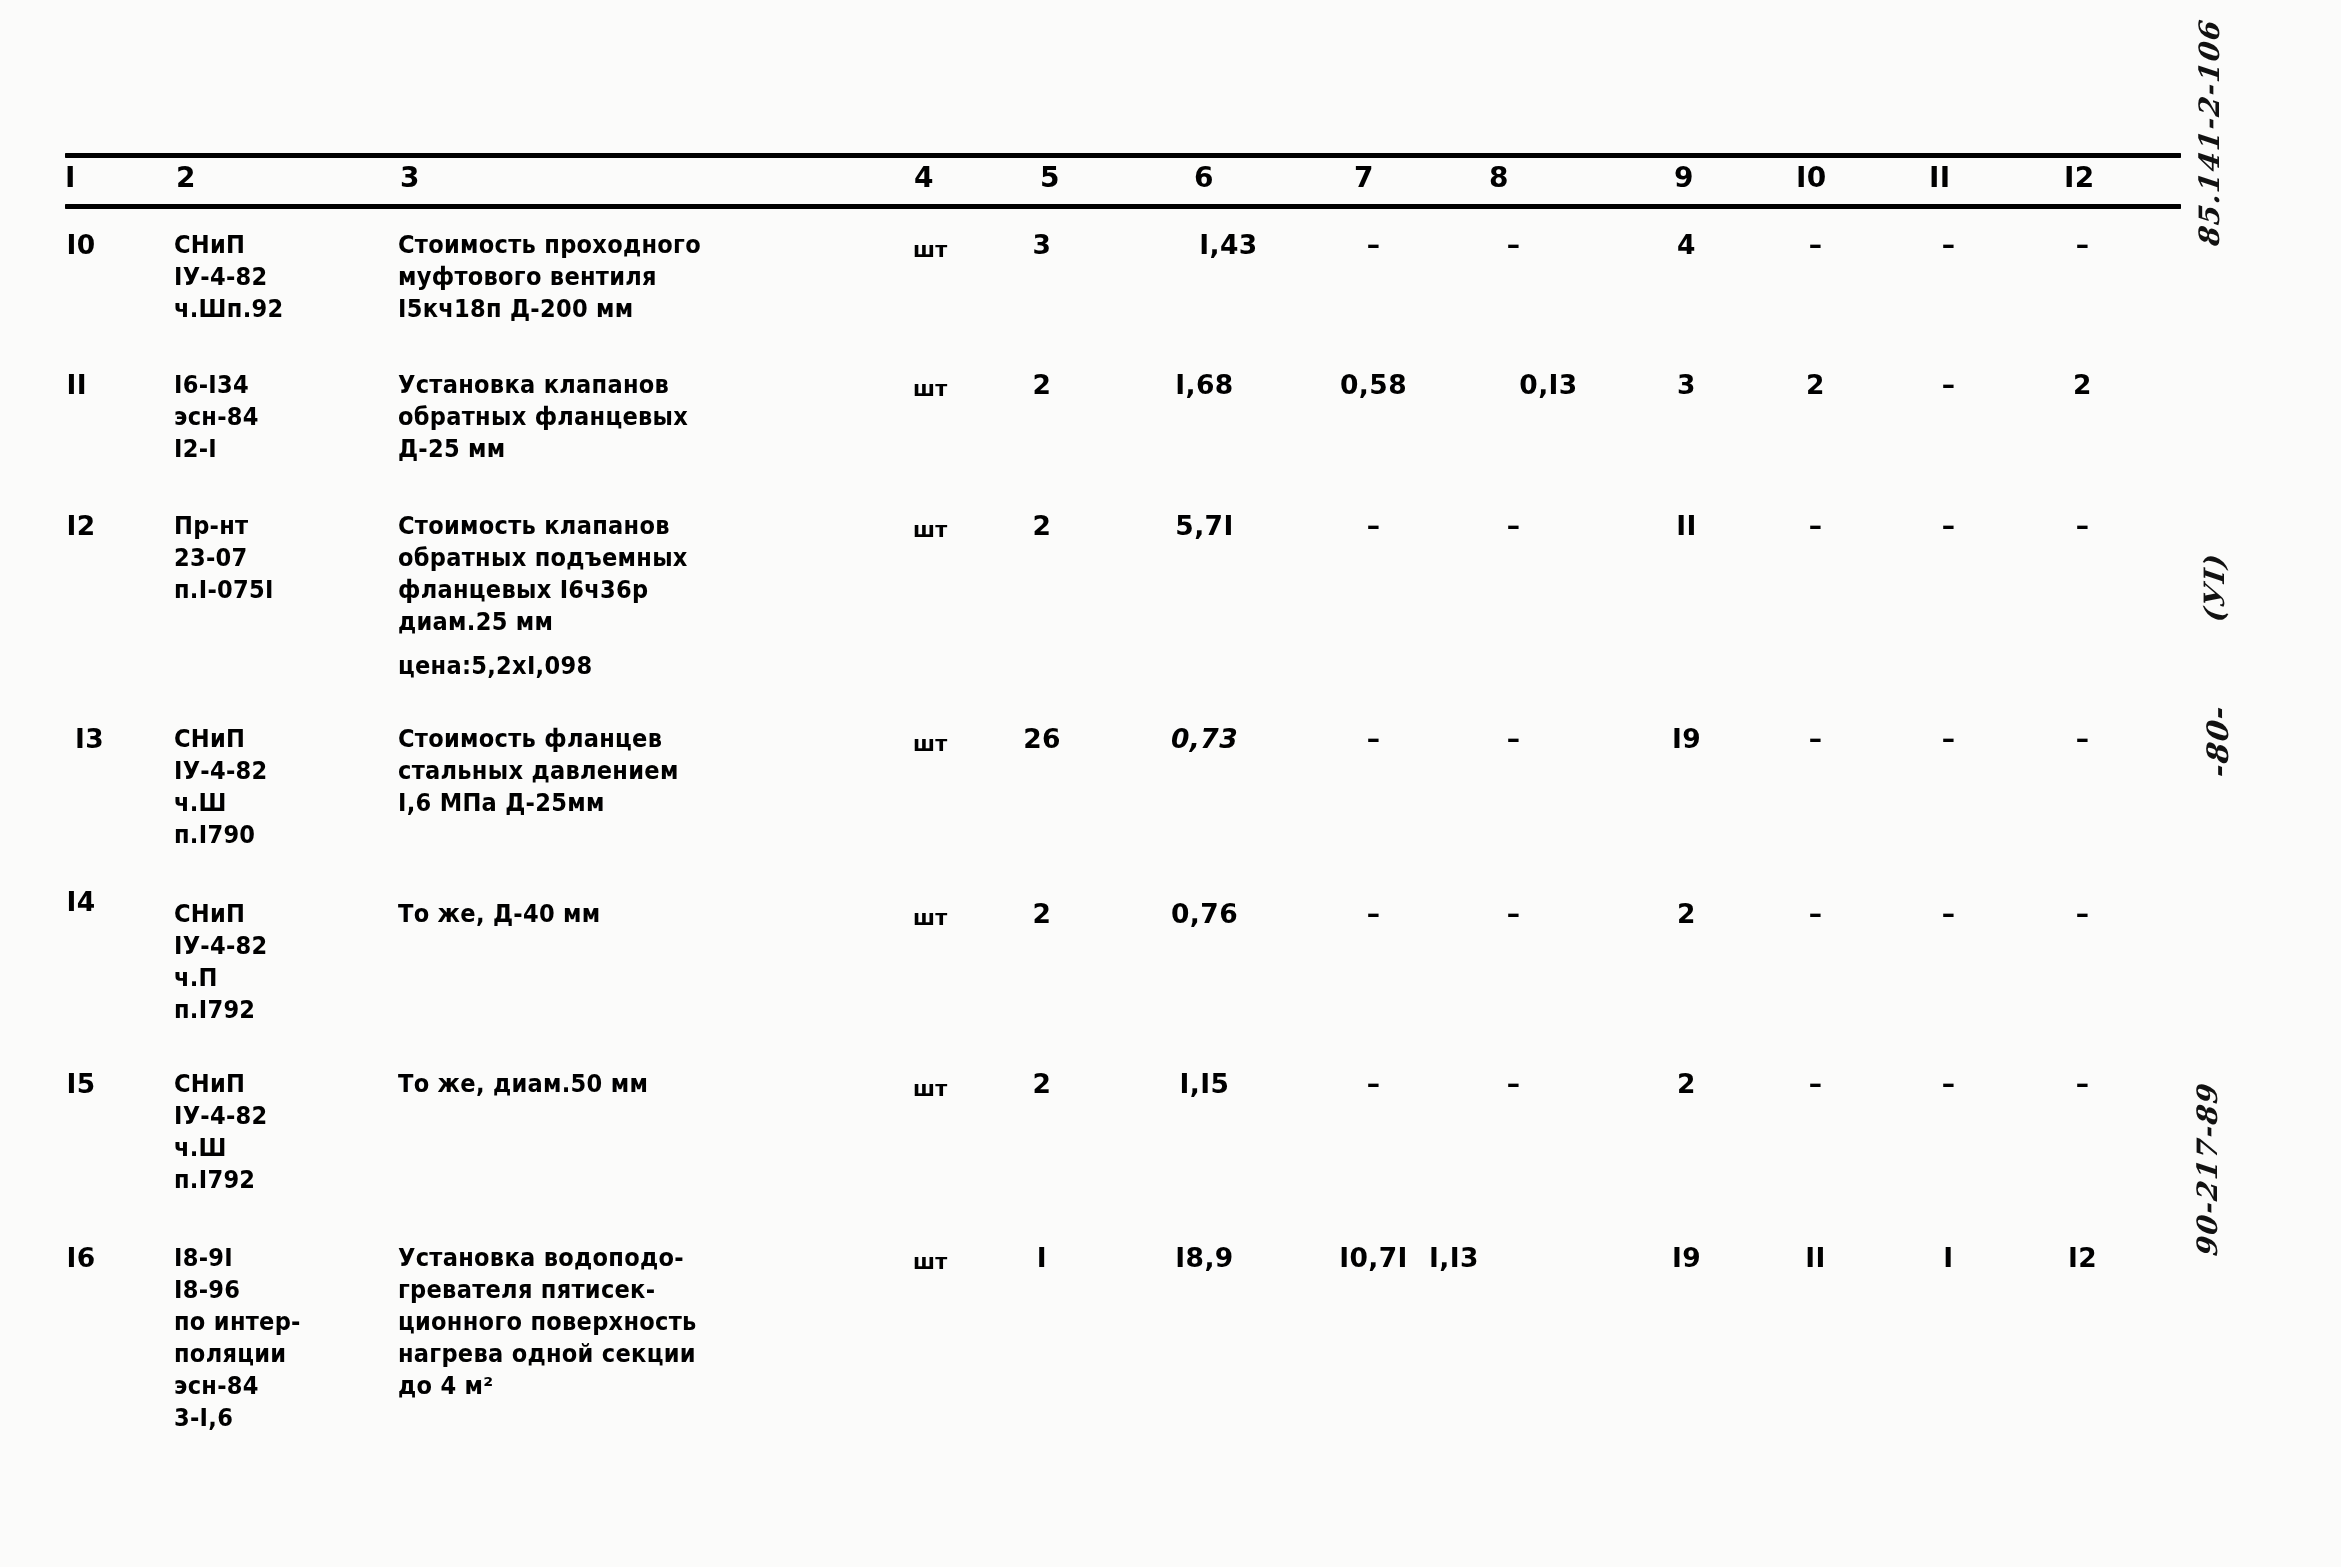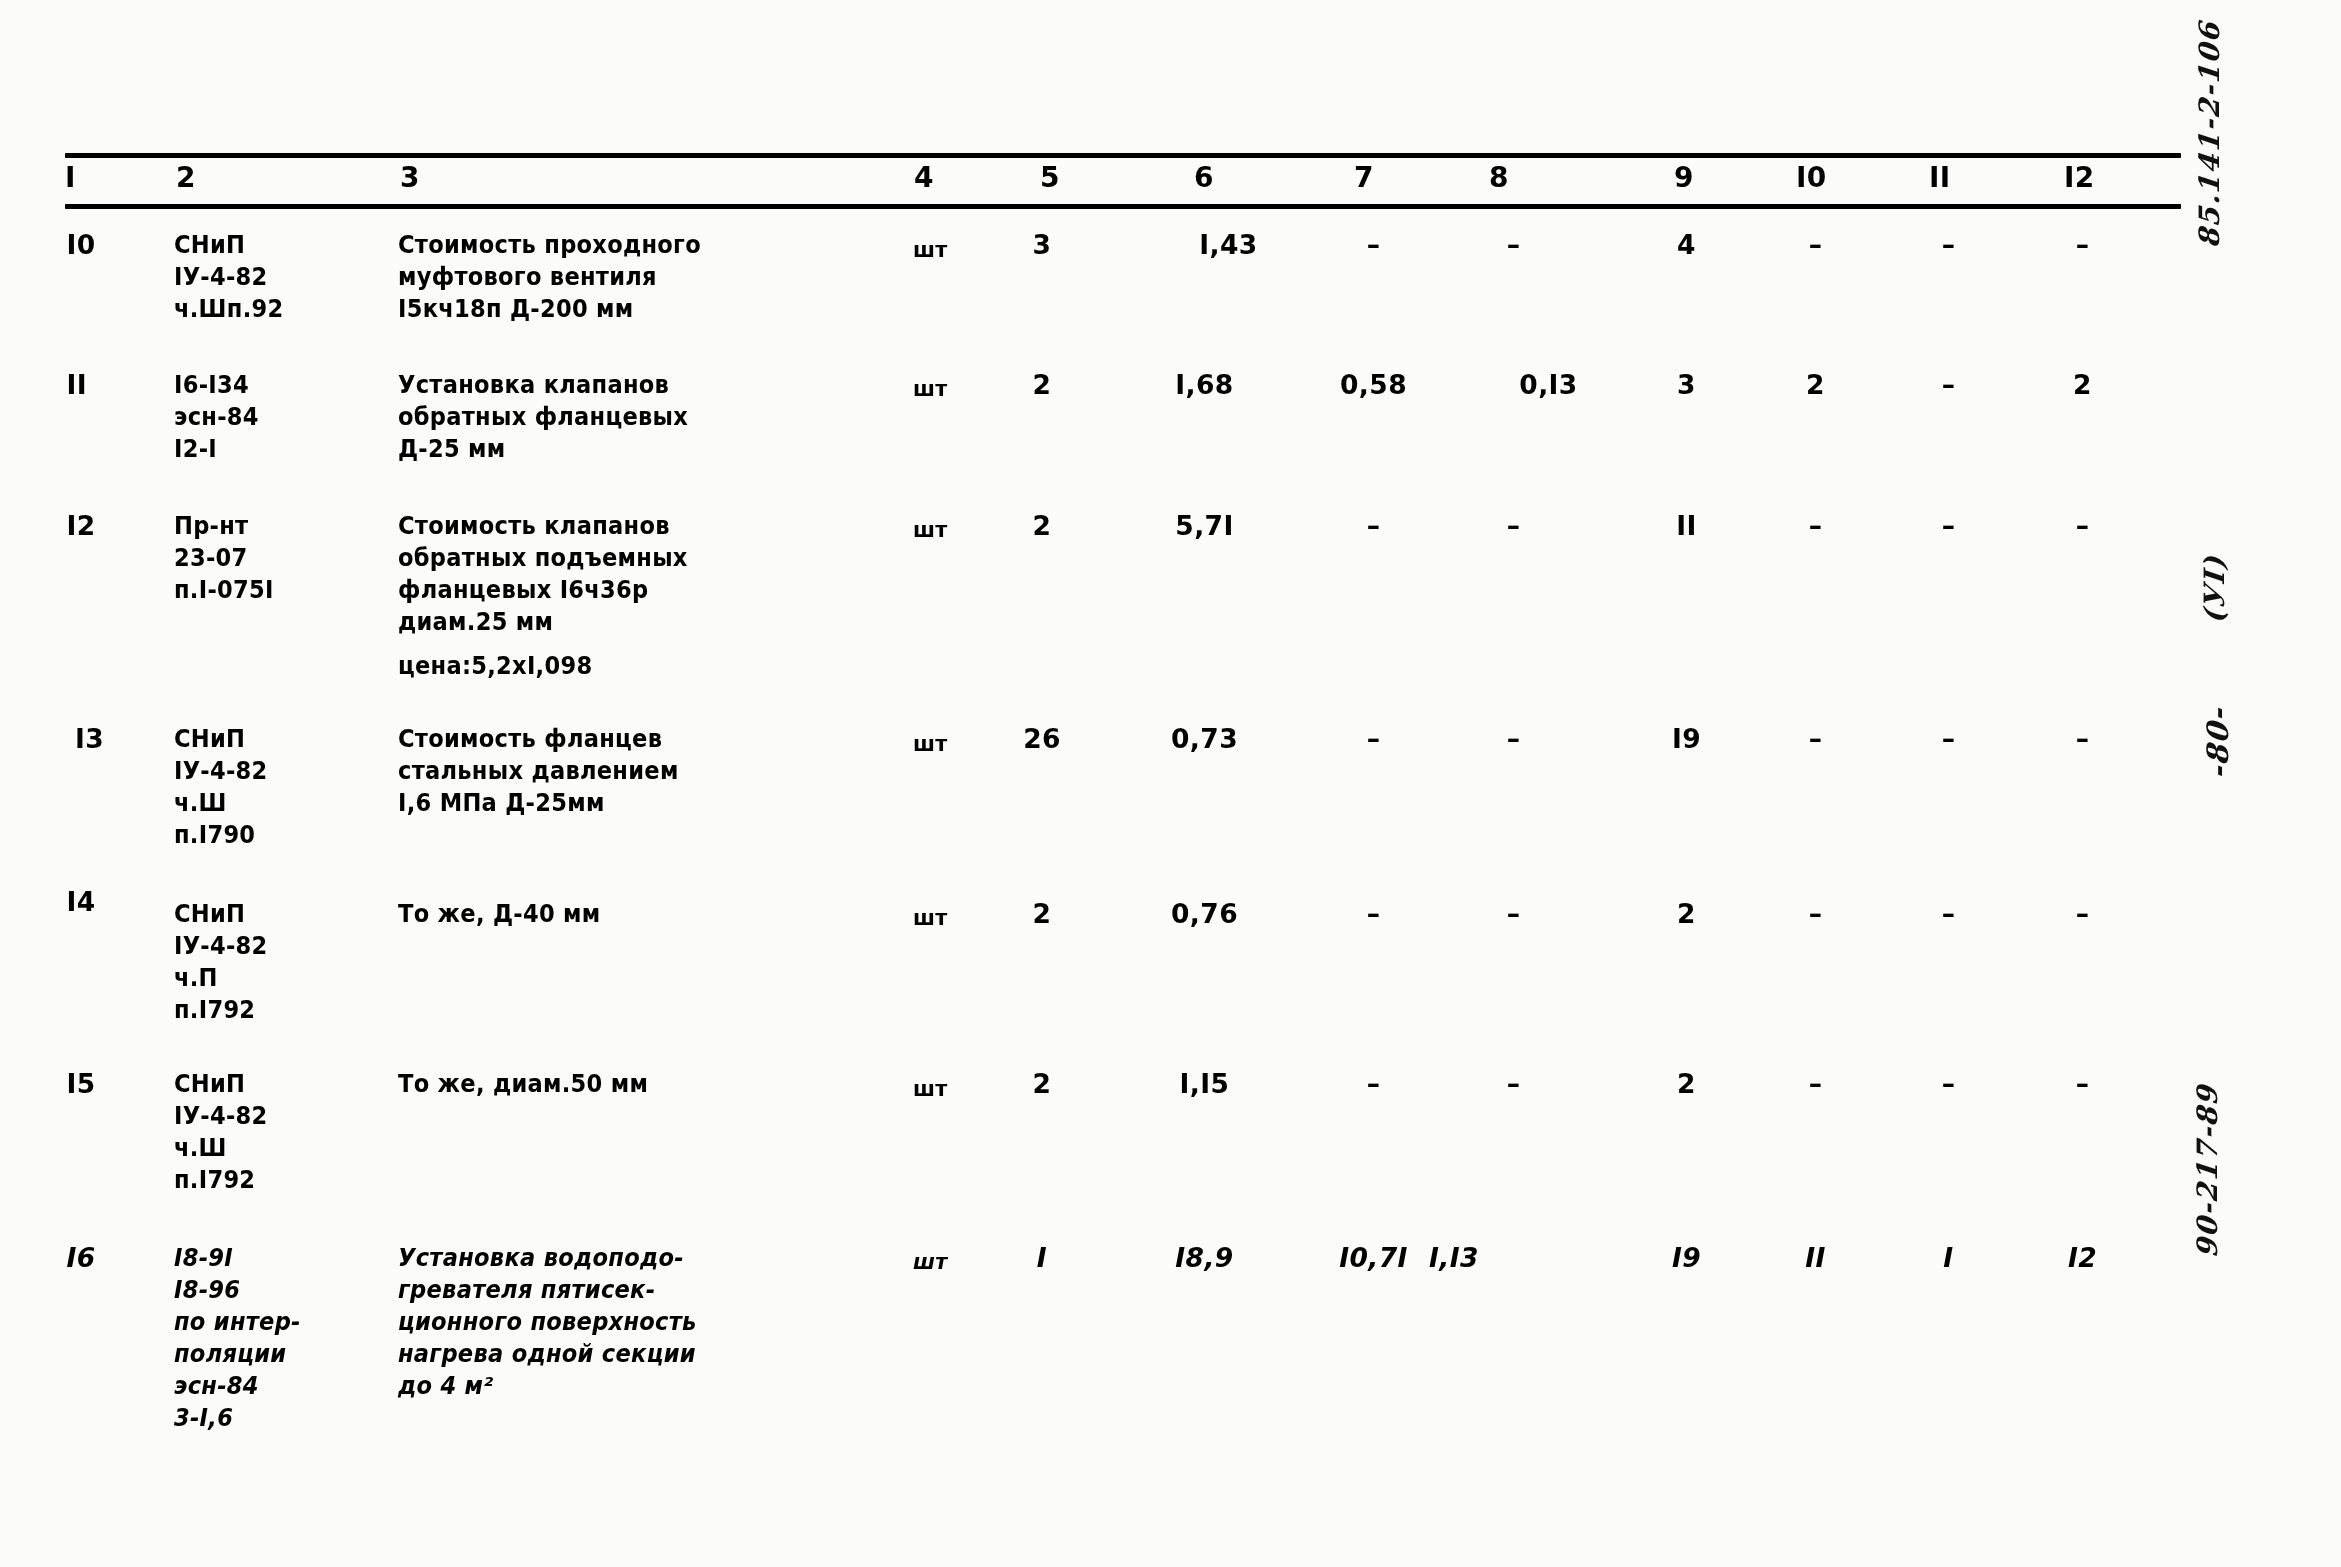--- a/index.html
+++ b/index.html
@@ -260,21 +260,21 @@
         <div class="cell num" style="left:10px;   top:11.8px;">I3</div>
         <div class="cell code" style="left:109px; top:11.8px;">СНиП
 IУ-4-82
 ч.Ш
 п.I790</div>
         <div class="cell desc" style="left:333px; top:11.8px;">Стоимость фланцев
 стальных давлением
 I,6 МПа Д-25мм</div>
         <div class="cell unit" style="left:848px;top:16px;">шт</div>
         <div class="cell num ctr" style="left:944px;top:11.8px;width:66px;">26</div>
-        <div class="cell num ctr" style="left:1084px;top:11.8px;width:111px;">0,73</div>
+        <div class="cell num ctr" style="left:1084px;top:11.8px;width:111px;font-style:italic;">0,73</div>
         <div class="cell num ctr" style="left:1253px;top:11.8px;width:111px;">–</div>
         <div class="cell num ctr" style="left:1393px;top:11.8px;width:111px;">–</div>
         <div class="cell num ctr" style="left:1581px;top:11.8px;width:81px;">I9</div>
         <div class="cell num ctr" style="left:1710px;top:11.8px;width:81px;">–</div>
         <div class="cell num ctr" style="left:1843px;top:11.8px;width:81px;">–</div>
         <div class="cell num ctr" style="left:1977px;top:11.8px;width:81px;">–</div>
       </div>
 
       <div class="row" style="height:172px;">
         <div class="cell num" style="left:1.5px;   top:4px;">I4</div>
@@ -305,21 +305,21 @@
         <div class="cell num ctr" style="left:951px;top:14.7px;width:52px;">2</div>
         <div class="cell num ctr" style="left:1084px;top:14.7px;width:111px;">I,I5</div>
         <div class="cell num ctr" style="left:1253px;top:14.7px;width:111px;">–</div>
         <div class="cell num ctr" style="left:1393px;top:14.7px;width:111px;">–</div>
         <div class="cell num ctr" style="left:1581px;top:14.7px;width:81px;">2</div>
         <div class="cell num ctr" style="left:1710px;top:14.7px;width:81px;">–</div>
         <div class="cell num ctr" style="left:1843px;top:14.7px;width:81px;">–</div>
         <div class="cell num ctr" style="left:1977px;top:14.7px;width:81px;">–</div>
       </div>
 
-      <div class="row" style="height:243px;font-style:italic;">
+      <div class="row" style="height:243px;">
         <div class="cell num" style="left:1.5px;   top:13.3px;">I6</div>
         <div class="cell code" style="left:109px; top:13.3px;">I8-9I
 I8-96
 по интер-
 поляции
 эсн-84
 3-I,6</div>
         <div class="cell desc" style="left:333px; top:13.3px;">Установка водоподо-
 гревателя пятисек-
 ционного поверхность

